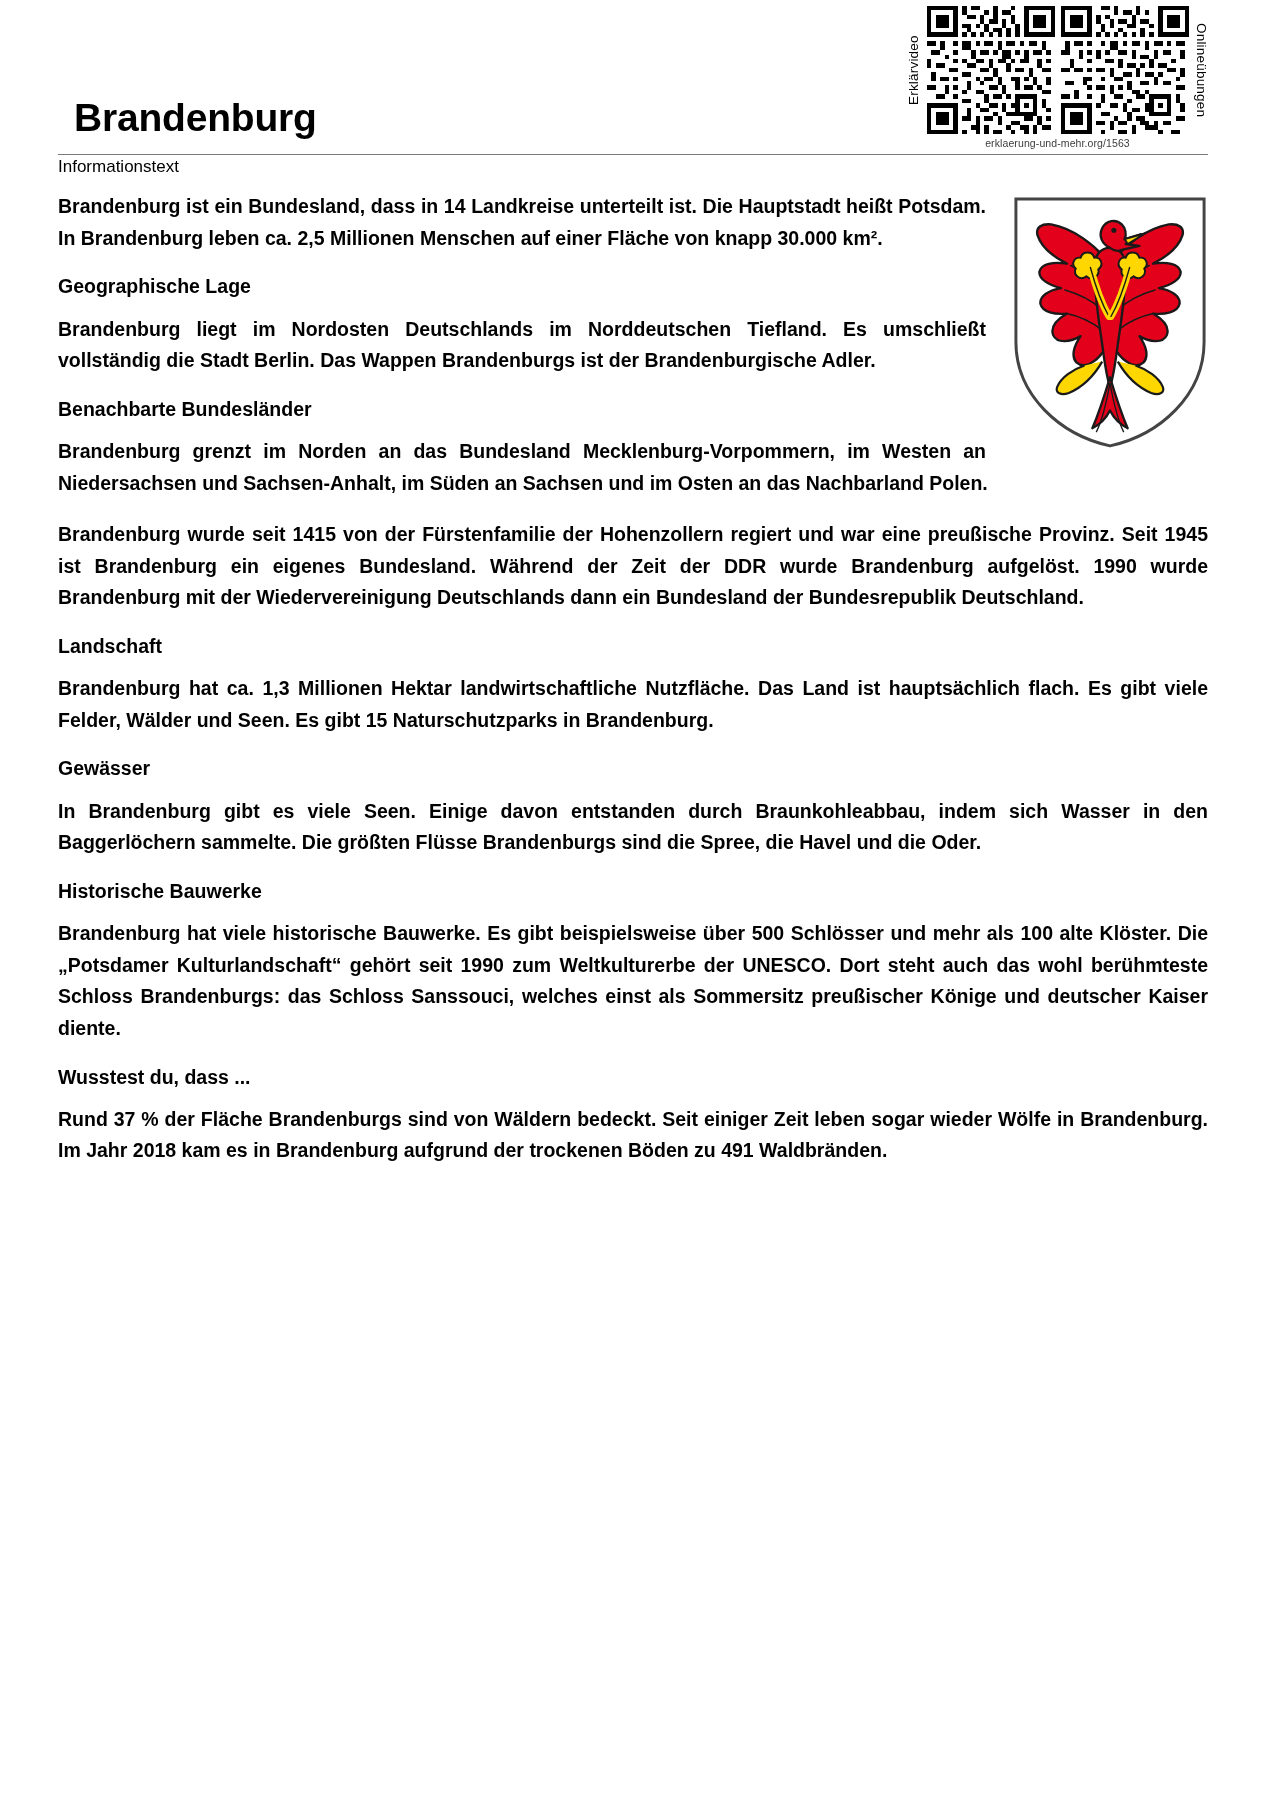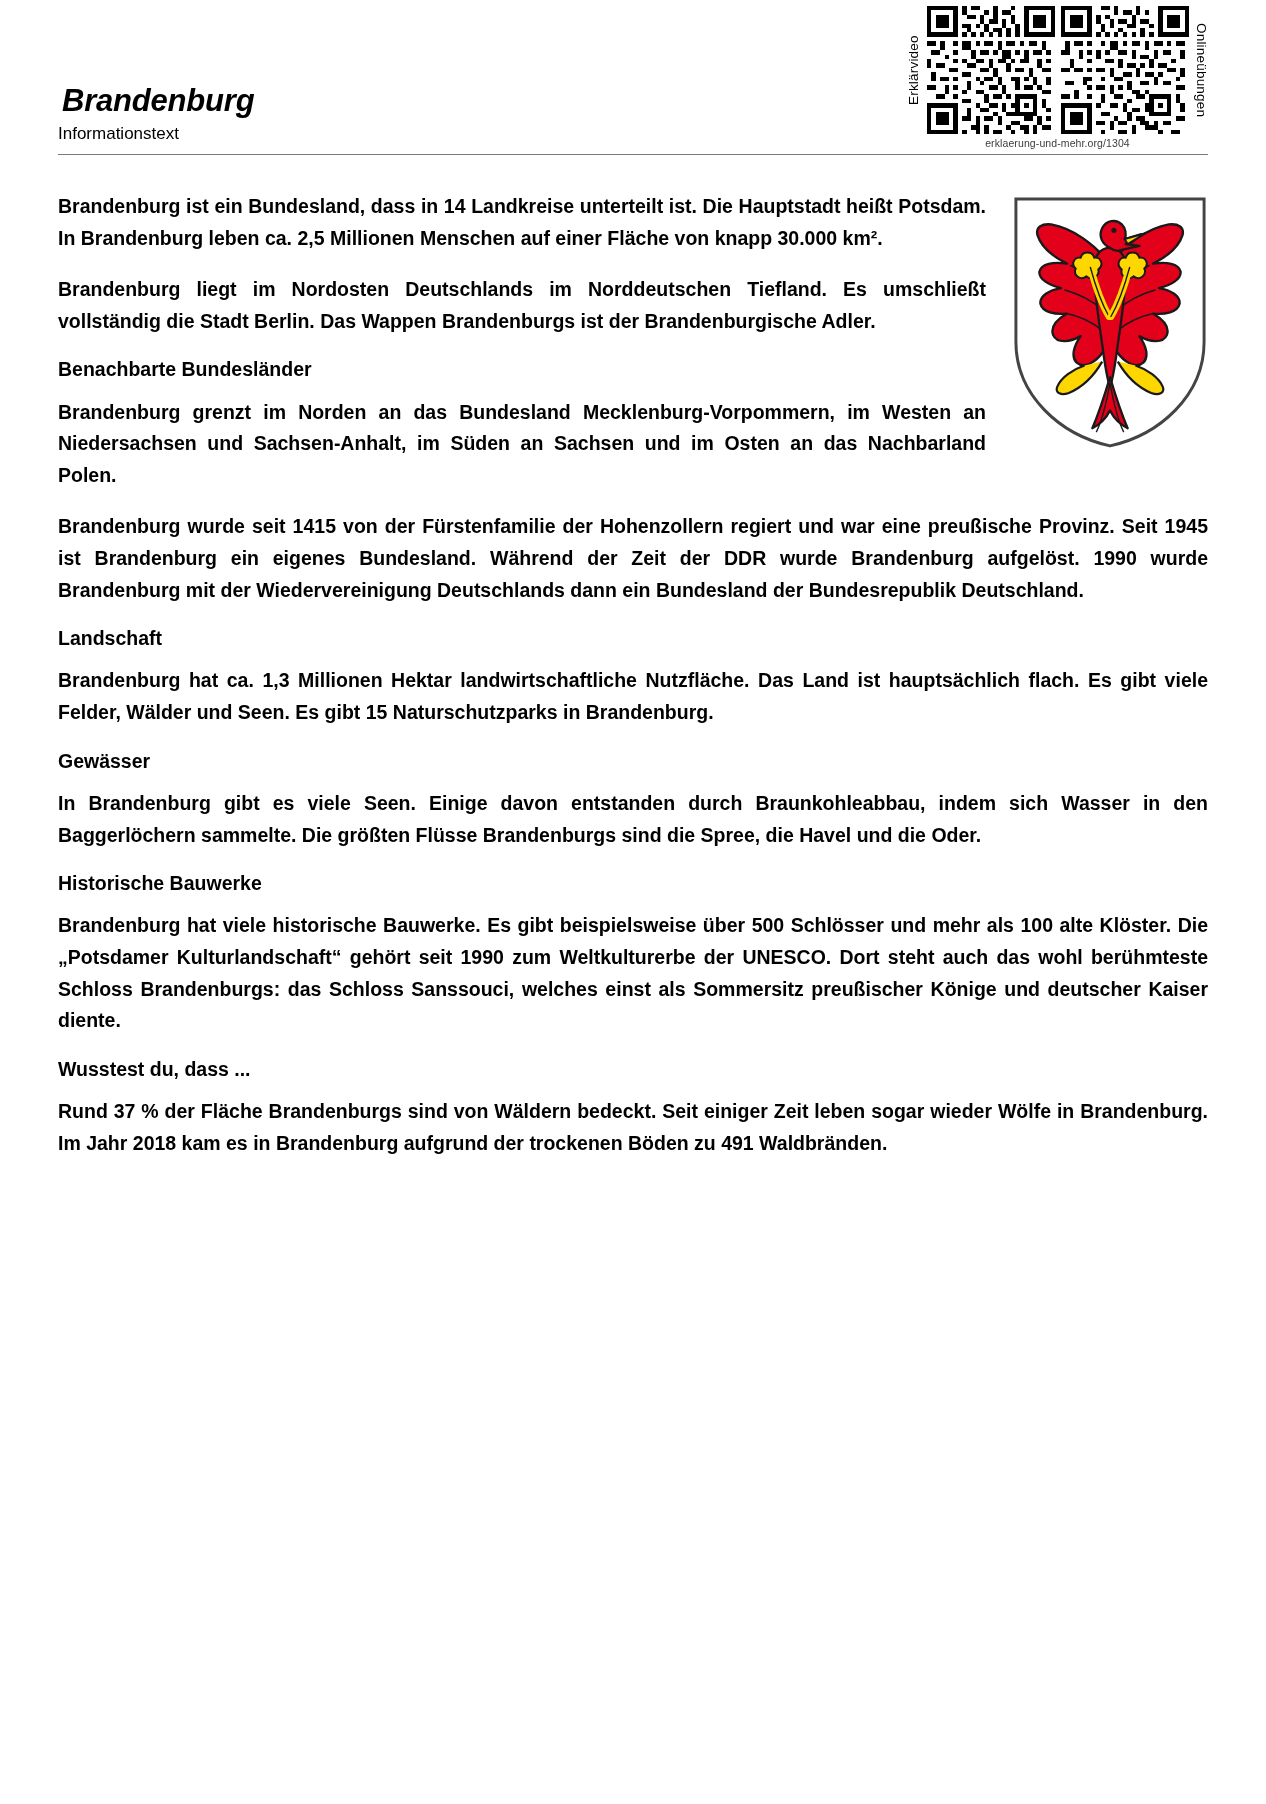--- a/index.html
+++ b/index.html
@@ -31,27 +31,26 @@
     padding-top: 72px;
     height: 140px;
     box-sizing: border-box;
   }
   .header-left {
     position: absolute;
     left: 0;
     top: 80px;
   }
   .doc-title {
-    font-size: 31px;
+    font-size: 39px;
     font-weight: bold;
     letter-spacing: -0.2px;
     line-height: 1.12;
-    margin: 4px;
+    margin: 16px;
     color: #000;
-    font-style: italic;
   }
   .doc-subtitle {
     font-size: 17px;
     font-weight: normal;
     line-height: 1.25;
     margin: 4px 0 0 0;
     color: #000;
   }
 
   .header-right {
@@ -456,21 +455,21 @@
               <rect x="25" y="28" width="2" height="1"></rect>
             <rect x="9" y="28" width="1" height="1"></rect>
               <rect x="13" y="28" width="2" height="1"></rect>
             <rect x="19" y="27" width="2" height="1"></rect>
               <rect x="22" y="28" width="1" height="1"></rect>
           </g>
         </svg>
 
         <div class="vlabel right">Onlineübungen</div>
       </div>
-      <div class="qr-url">erklaerung-und-mehr.org/1304</div>
+      <div class="qr-url">erklaerung-und-mehr.org/1563</div>
     </div>
   </div>
 
   <hr class="header-rule">
 
   <div class="content clearfix">
 
     <div class="coat-wrap">
       <svg class="coat" viewBox="0 0 200 260" aria-hidden="true">
         <defs>
@@ -525,20 +524,21 @@
           <path d="M100 186 C94 206 88 224 82 238 C90 234 96 228 100 220
                    C104 228 110 234 118 238 C112 224 106 206 100 186 Z" fill="#e2001a" stroke="#1a1a1a" stroke-width="2.4" stroke-linejoin="round"></path>
           <path d="M100 192 C96 214 92 230 86 242" stroke="#1a1a1a" stroke-width="1.4" fill="none"></path>
           <path d="M100 192 C104 214 108 230 114 242" stroke="#1a1a1a" stroke-width="1.4" fill="none"></path>
         </g>
       </svg>
     </div>
 
     <p class="body">Brandenburg ist ein Bundesland, dass in 14 Landkreise unterteilt ist. Die Hauptstadt heißt Potsdam. In Brandenburg leben ca. 2,5 Millionen Menschen auf einer Fläche von knapp 30.000 km².</p>
 
+    <h2 class="section">Geographische Lage</h2>
     <p class="body">Brandenburg liegt im Nordosten Deutschlands im Norddeutschen Tiefland. Es umschließt vollständig die Stadt Berlin. Das Wappen Brandenburgs ist der Brandenburgische Adler.</p>
 
     <h2 class="section">Benachbarte Bundesländer</h2>
     <p class="body">Brandenburg grenzt im Norden an das Bundesland Mecklenburg-Vorpommern, im Westen an Niedersachsen und Sachsen-Anhalt, im Süden an Sachsen und im Osten an das Nachbarland Polen.</p>
 
     <p class="body">Brandenburg wurde seit 1415 von der Fürstenfamilie der Hohenzollern regiert und war eine preußische Provinz. Seit 1945 ist Brandenburg ein eigenes Bundesland. Während der Zeit der DDR wurde Brandenburg aufgelöst. 1990 wurde Brandenburg mit der Wiedervereinigung Deutschlands dann ein Bundesland der Bundesrepublik Deutschland.</p>
 
     <h2 class="section">Landschaft</h2>
     <p class="body">Brandenburg hat ca. 1,3 Millionen Hektar landwirtschaftliche Nutzfläche. Das Land ist hauptsächlich flach. Es gibt viele Felder, Wälder und Seen. Es gibt 15 Naturschutzparks in Brandenburg.</p>
 

